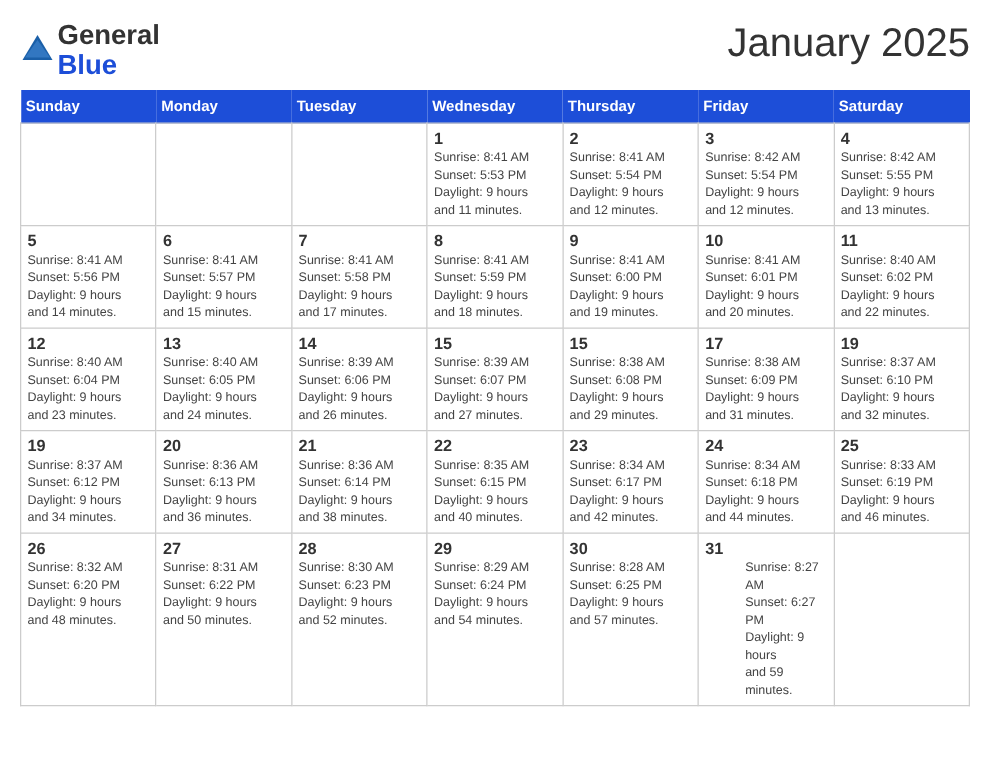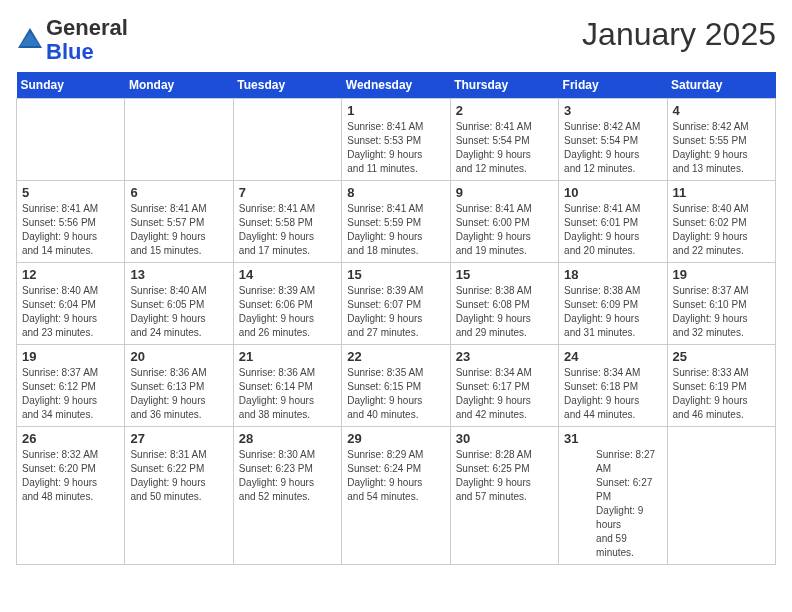--- a/index.html
+++ b/index.html
@@ -231,21 +231,21 @@
 and 27 minutes.</div>
           </td>
           <td>
             <span class="day-number">15</span>
             <div class="day-info" style="white-space: pre-line;">Sunrise: 8:38 AM
 Sunset: 6:08 PM
 Daylight: 9 hours
 and 29 minutes.</div>
           </td>
           <td>
-            <span class="day-number">18</span>
+            <span class="day-number">17</span>
             <div class="day-info" style="white-space: pre-line;">Sunrise: 8:38 AM
 Sunset: 6:09 PM
 Daylight: 9 hours
 and 31 minutes.</div>
           </td>
           <td>
             <span class="day-number">19</span>
             <div class="day-info" style="white-space: pre-line;">Sunrise: 8:37 AM
 Sunset: 6:10 PM
 Daylight: 9 hours

